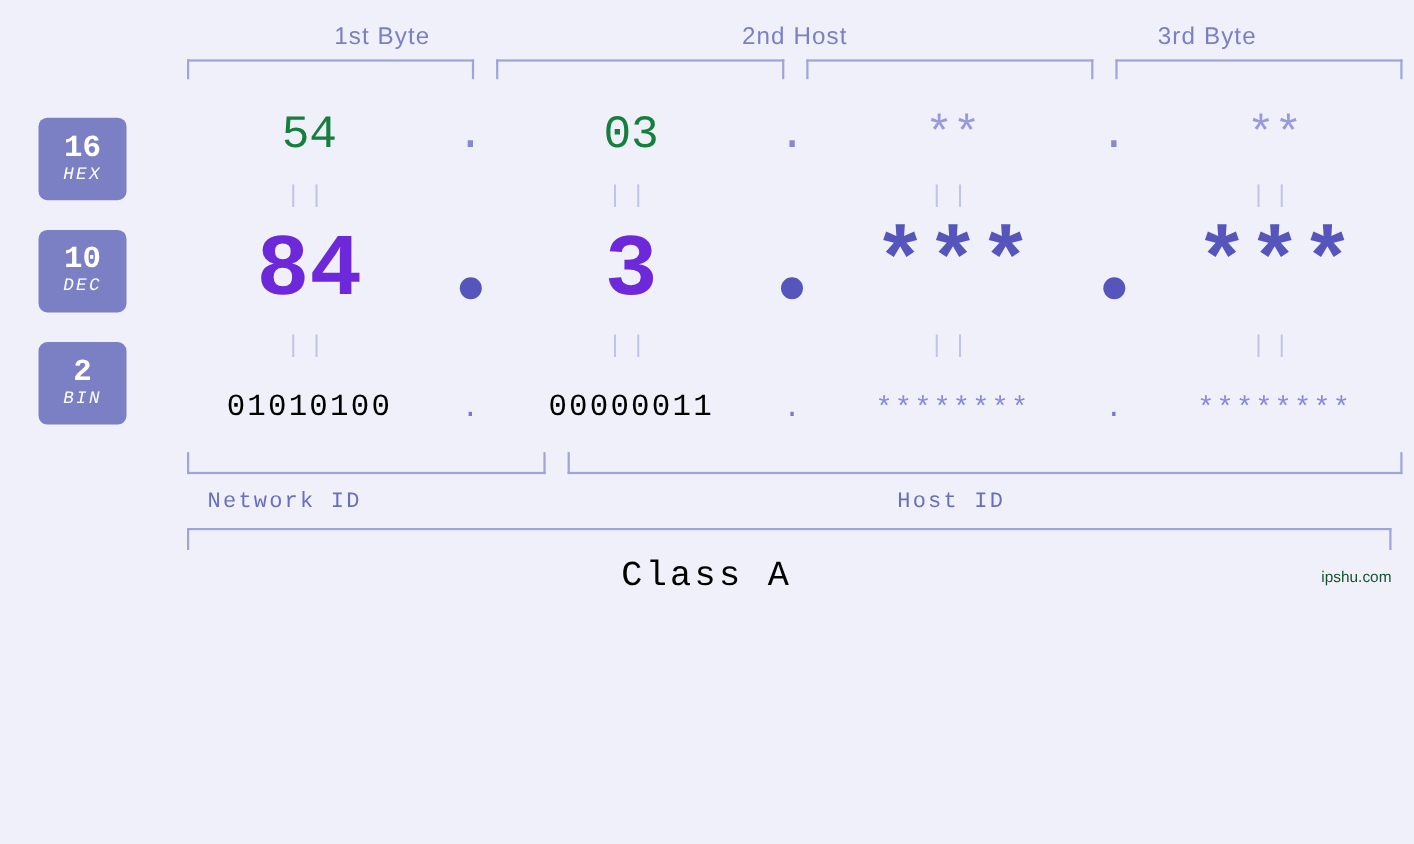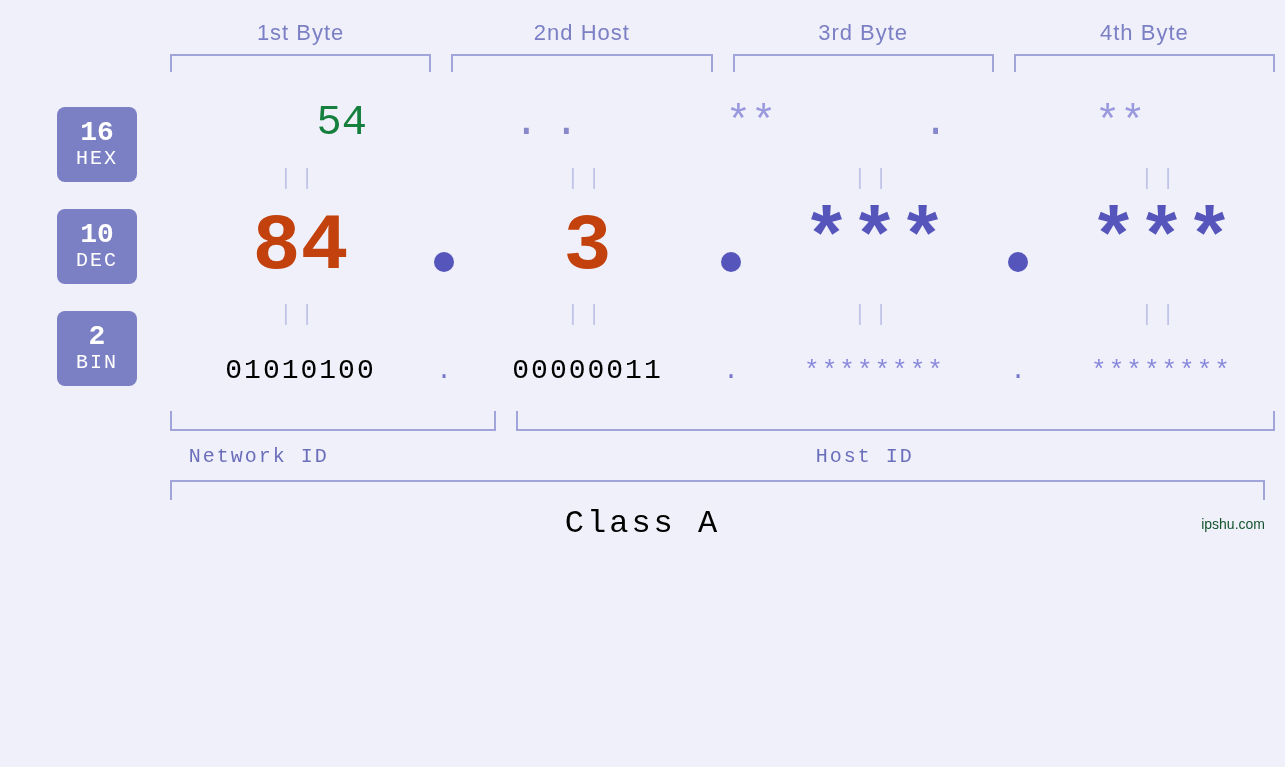--- a/index.html
+++ b/index.html
@@ -54,21 +54,21 @@
       height: 18px;
       border: 2px solid #a0a4d9;
       border-bottom: none;
       position: relative;
     }
 
     
     .content-area {
       display: flex;
       width: 100%;
-      padding-left: 37px;
+      padding-left: 15px;
       margin-top: 10px;
       flex: 1;
     }
 
     
     .base-labels {
       display: flex;
       flex-direction: column;
       justify-content: space-around;
       width: 140px;
@@ -87,22 +87,23 @@
       justify-content: center;
     }
 
     .base-num {
       font-size: 28px;
       font-weight: bold;
       line-height: 1;
     }
 
     .base-label {
-      font-size: 20px;
+      font-size: 16px;
       letter-spacing: 2px;
+      font-style: italic;
     }
 
     
     .values-grid {
       flex: 1;
       display: flex;
       flex-direction: column;
     }
 
     .value-row {
@@ -139,21 +140,21 @@
 
     .hex-asterisk {
       font-size: 42px;
       color: #9999dd;
     }
 
     
     .dec-val {
       font-size: 80px;
       font-weight: bold;
-      color: #c2410c;
+      color: #6d28d9;
       line-height: 1;
     }
 
     .dec-dot {
       font-size: 30px;
       width: 20px;
       height: 20px;
       background-color: #5555bb;
       border-radius: 50%;
       display: inline-block;
@@ -216,21 +217,20 @@
   </style>
 </head>
 <body>
 
 <div class="main-container">
 
   <div class="byte-headers">
     <div class="byte-header">1st Byte</div>
     <div class="byte-header">2nd Host</div>
     <div class="byte-header">3rd Byte</div>
-    <div class="byte-header">4th Byte</div>
   </div>
 
   <div class="brackets-row">
     <div class="bracket"></div>
     <div class="bracket"></div>
     <div class="bracket"></div>
     <div class="bracket"></div>
   </div>
 
   <div class="content-area">
@@ -248,20 +248,21 @@
         <span class="base-num">2</span>
         <span class="base-label">BIN</span>
       </div>
     </div>
 
     <div class="values-grid">
 
       <div class="value-row">
         <div class="value-cell hex-val">54</div>
         <div class="dot-cell hex-dot">.</div>
+        <div class="value-cell hex-val">03</div>
         <div class="dot-cell hex-dot">.</div>
         <div class="value-cell hex-asterisk">**</div>
         <div class="dot-cell hex-dot">.</div>
         <div class="value-cell hex-asterisk">**</div>
       </div>
 
       <div class="sep-row">
         <div class="sep-cell">||</div>
         <div class="sep-dot-cell"></div>
         <div class="sep-cell">||</div>

